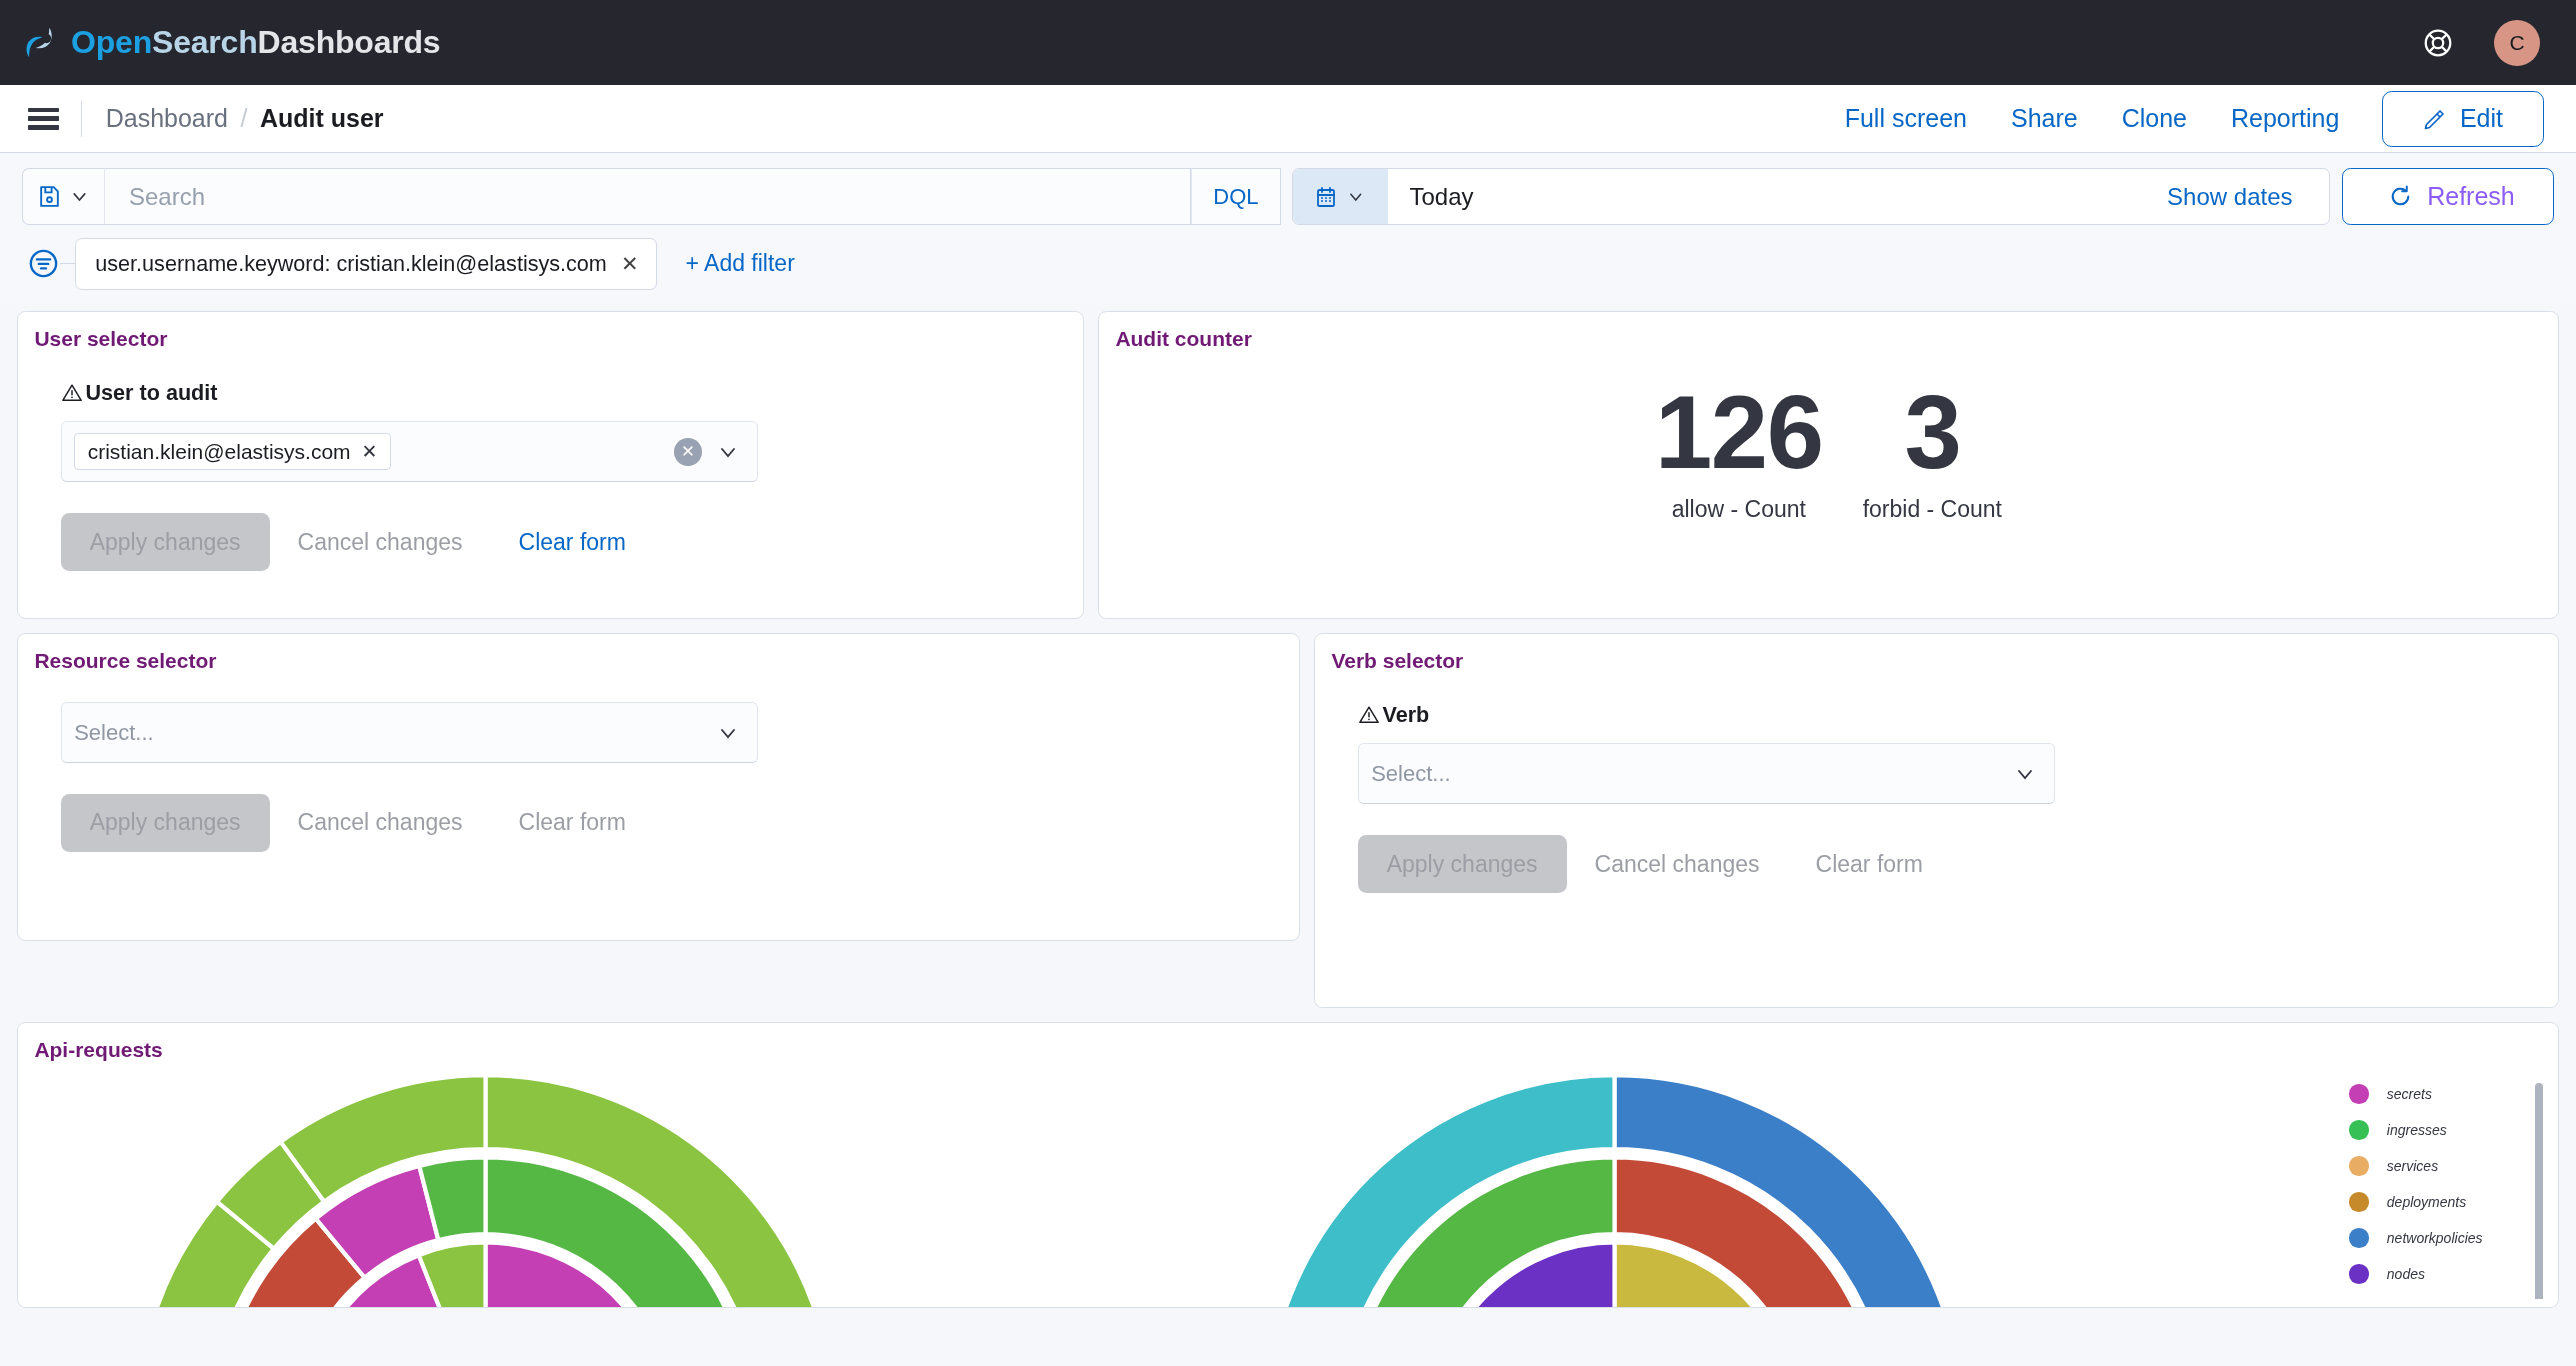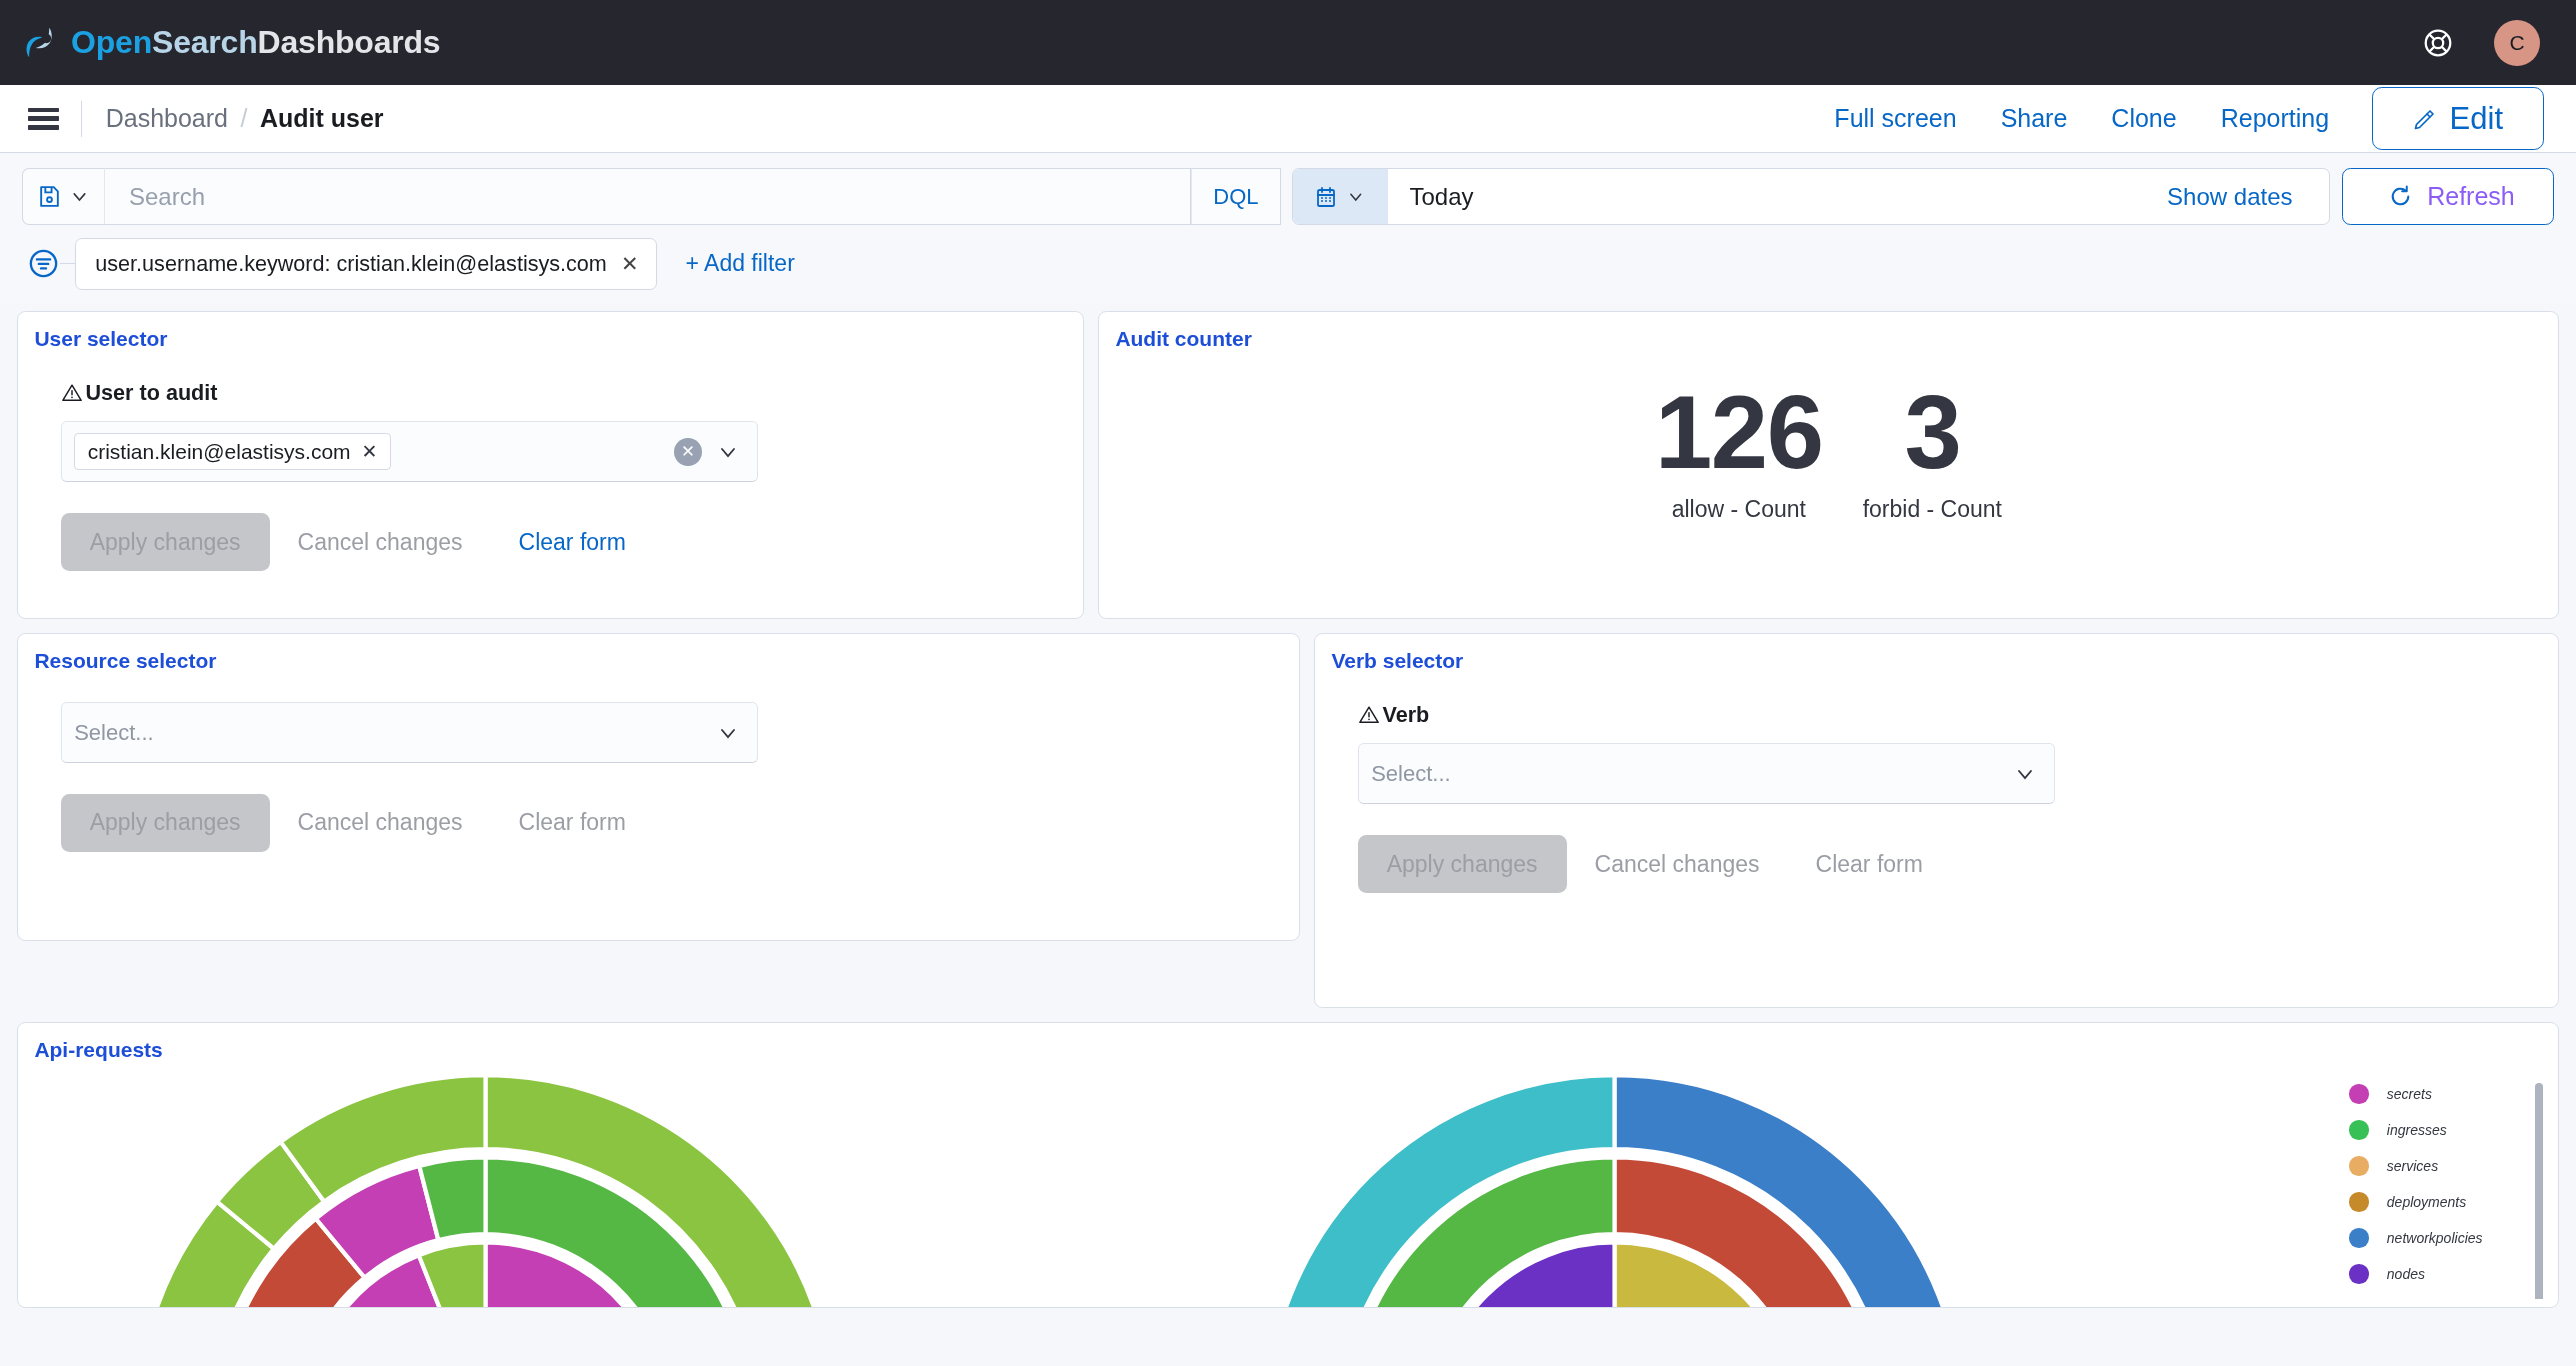--- a/index.html
+++ b/index.html
@@ -74,21 +74,21 @@
   .bc-action {
     color: #0767c7; font-size: 25px; cursor: pointer;
     padding: 0 22px;
     white-space: nowrap;
   }
   .edit-btn {
     margin-left: 21px;
     border: 1.4px solid #0767c7;
     border-radius: 9.8px;
     color: #0767c7;
-    font-size: 31px;
+    font-size: 25px;
     display: flex; align-items: center; gap: 12.5px;
     padding: 12.5px 40px;
     cursor: pointer;
     background: #fff;
   }
 
   
   .querybar-wrap {
     background: #f7f8fc;
     padding: 15.3px 22px 0 22px;
@@ -195,21 +195,21 @@
   
   .grid { padding: 7px 16.7px 0 16.7px; }
   .row { display: flex; gap: 14px; margin-bottom: 14px; }
   .panel {
     background: #ffffff;
     border: 0.7px solid #d9dfe8;
     border-radius: 8.4px;
     position: relative;
   }
   .panel-title {
-    font-size: 21px; font-weight: 700; color: #1d4ed8;
+    font-size: 21px; font-weight: 700; color: #701a75;
     padding: 15.3px 0 0 16.7px;
   }
 
   
   .p-user { width: 1067px; height: 308px; }
   .p-counter { flex: 1; height: 308px; }
   .p-resource { width: 1283px; height: 308px; }
   .p-verb { flex: 1; height: 375px; }
   .p-api { width: 100%; height: 286px; overflow: hidden; }
 

